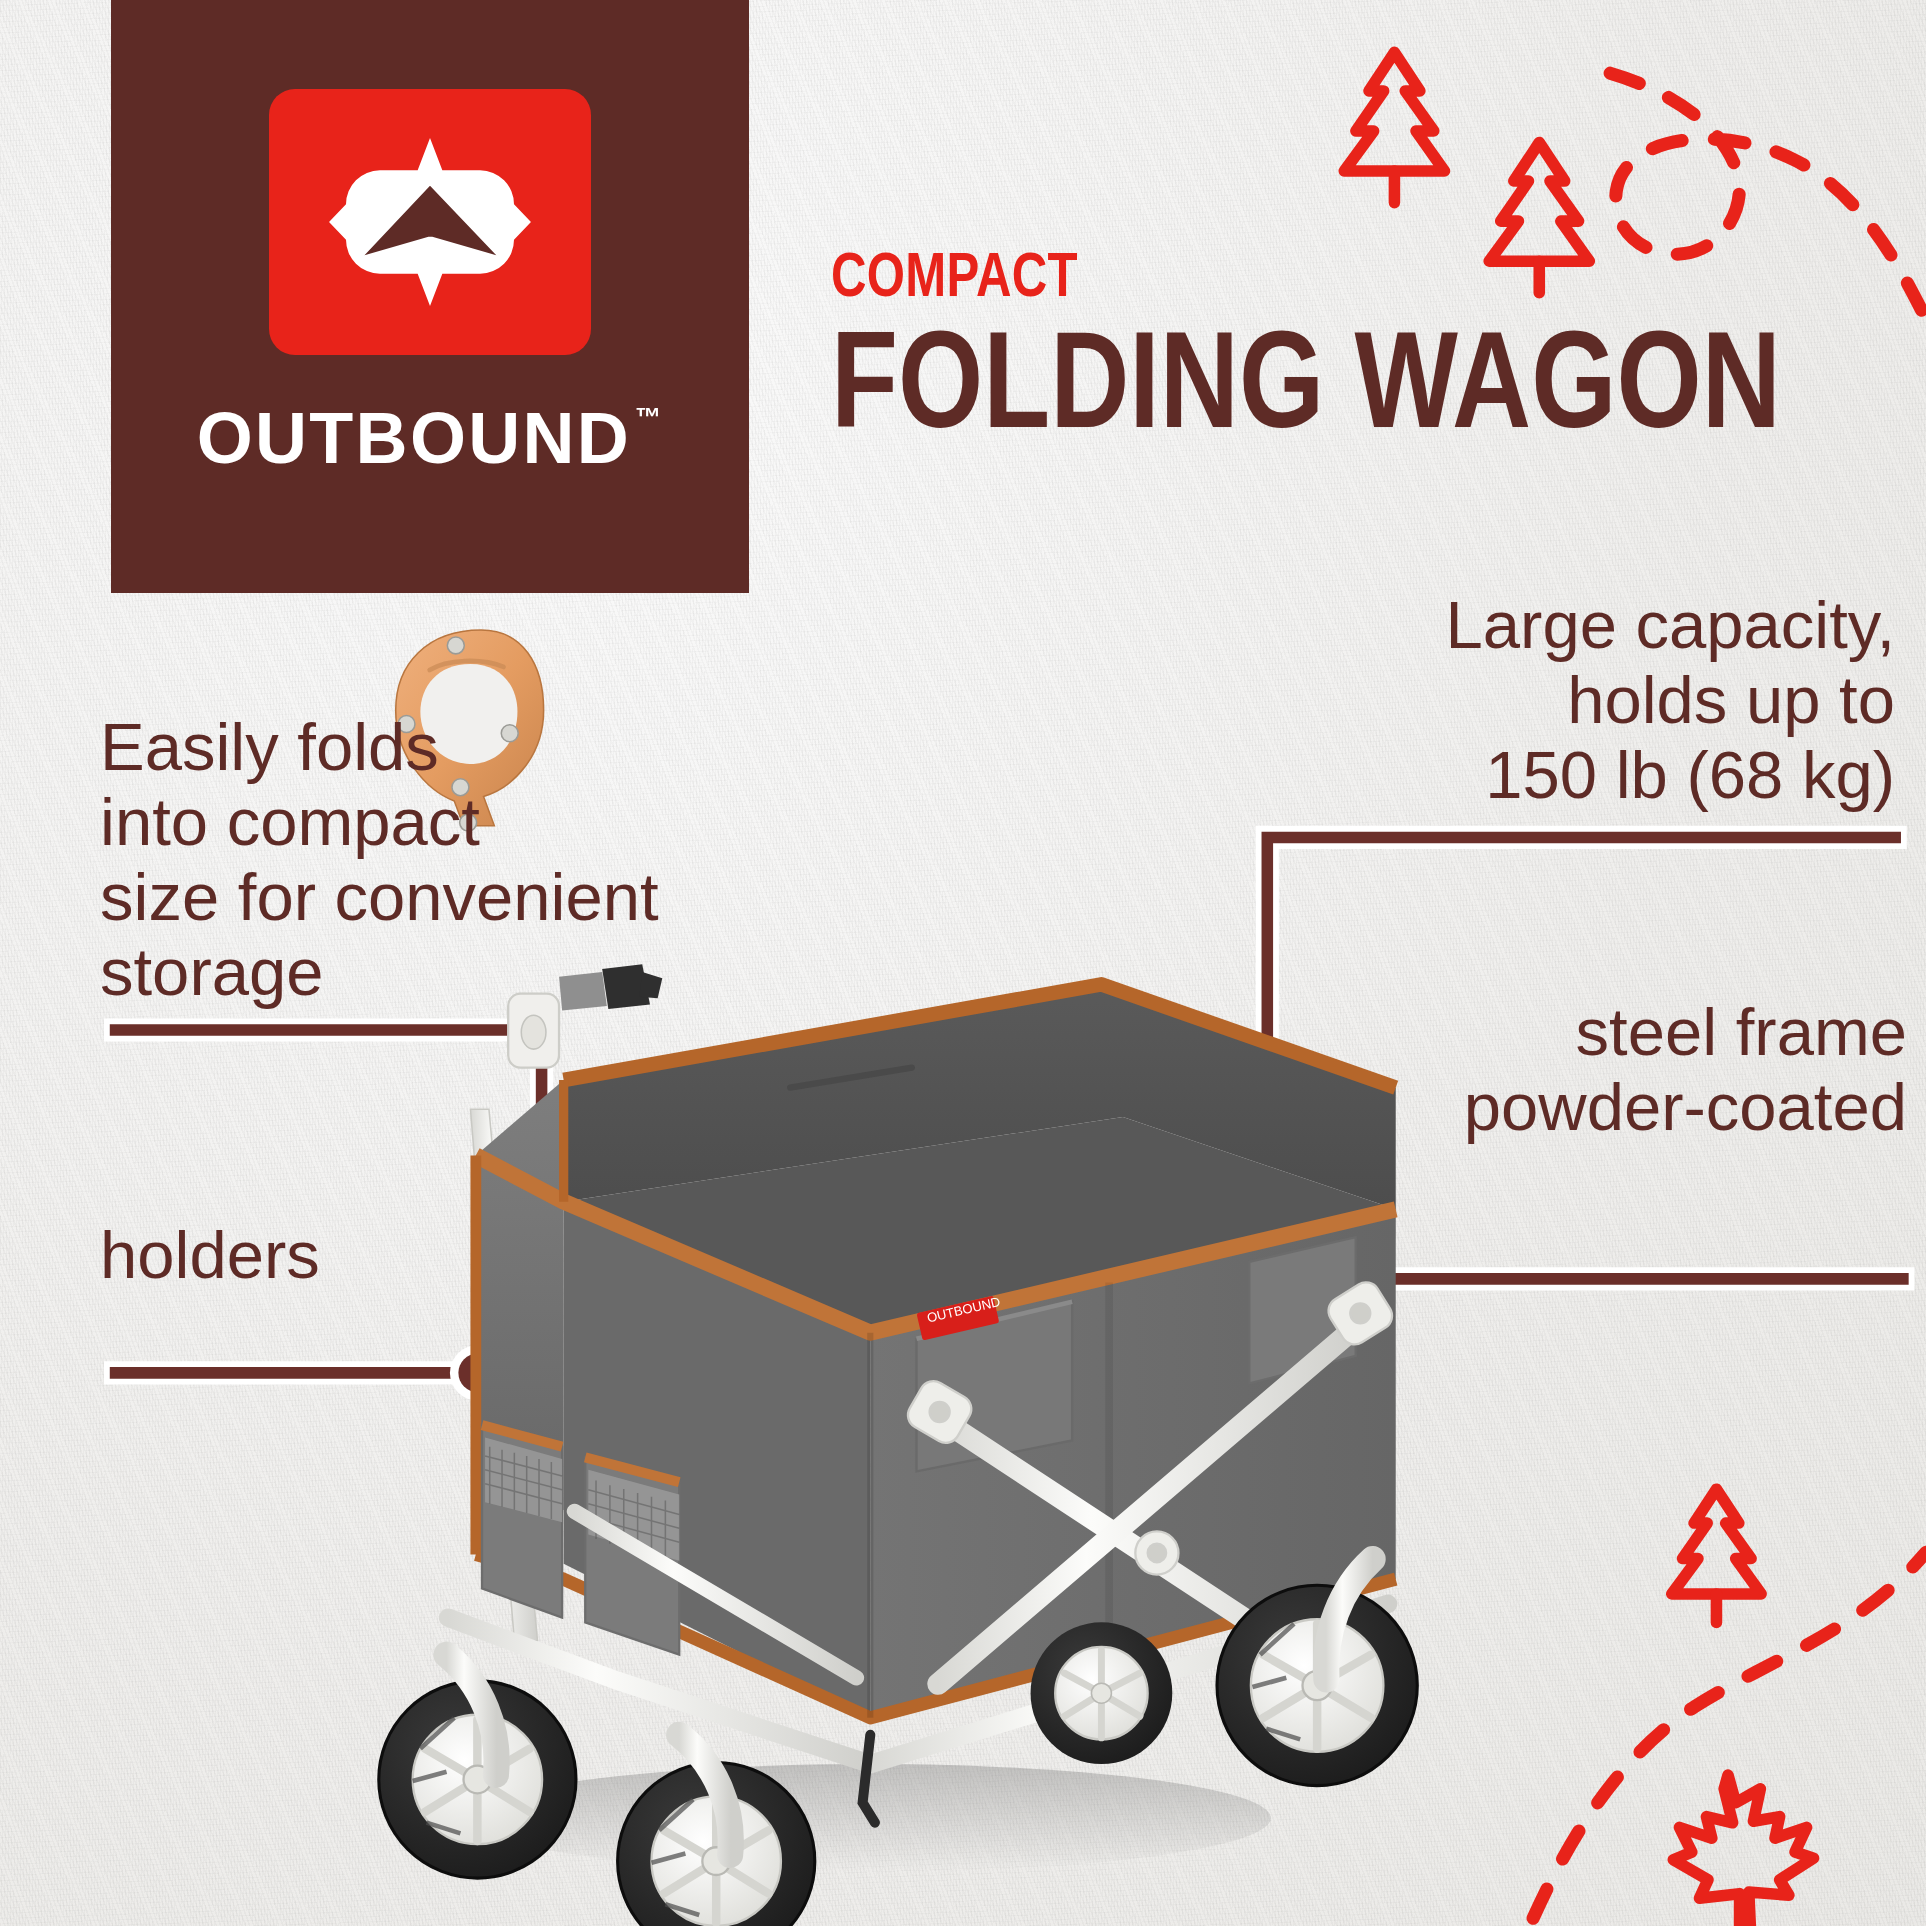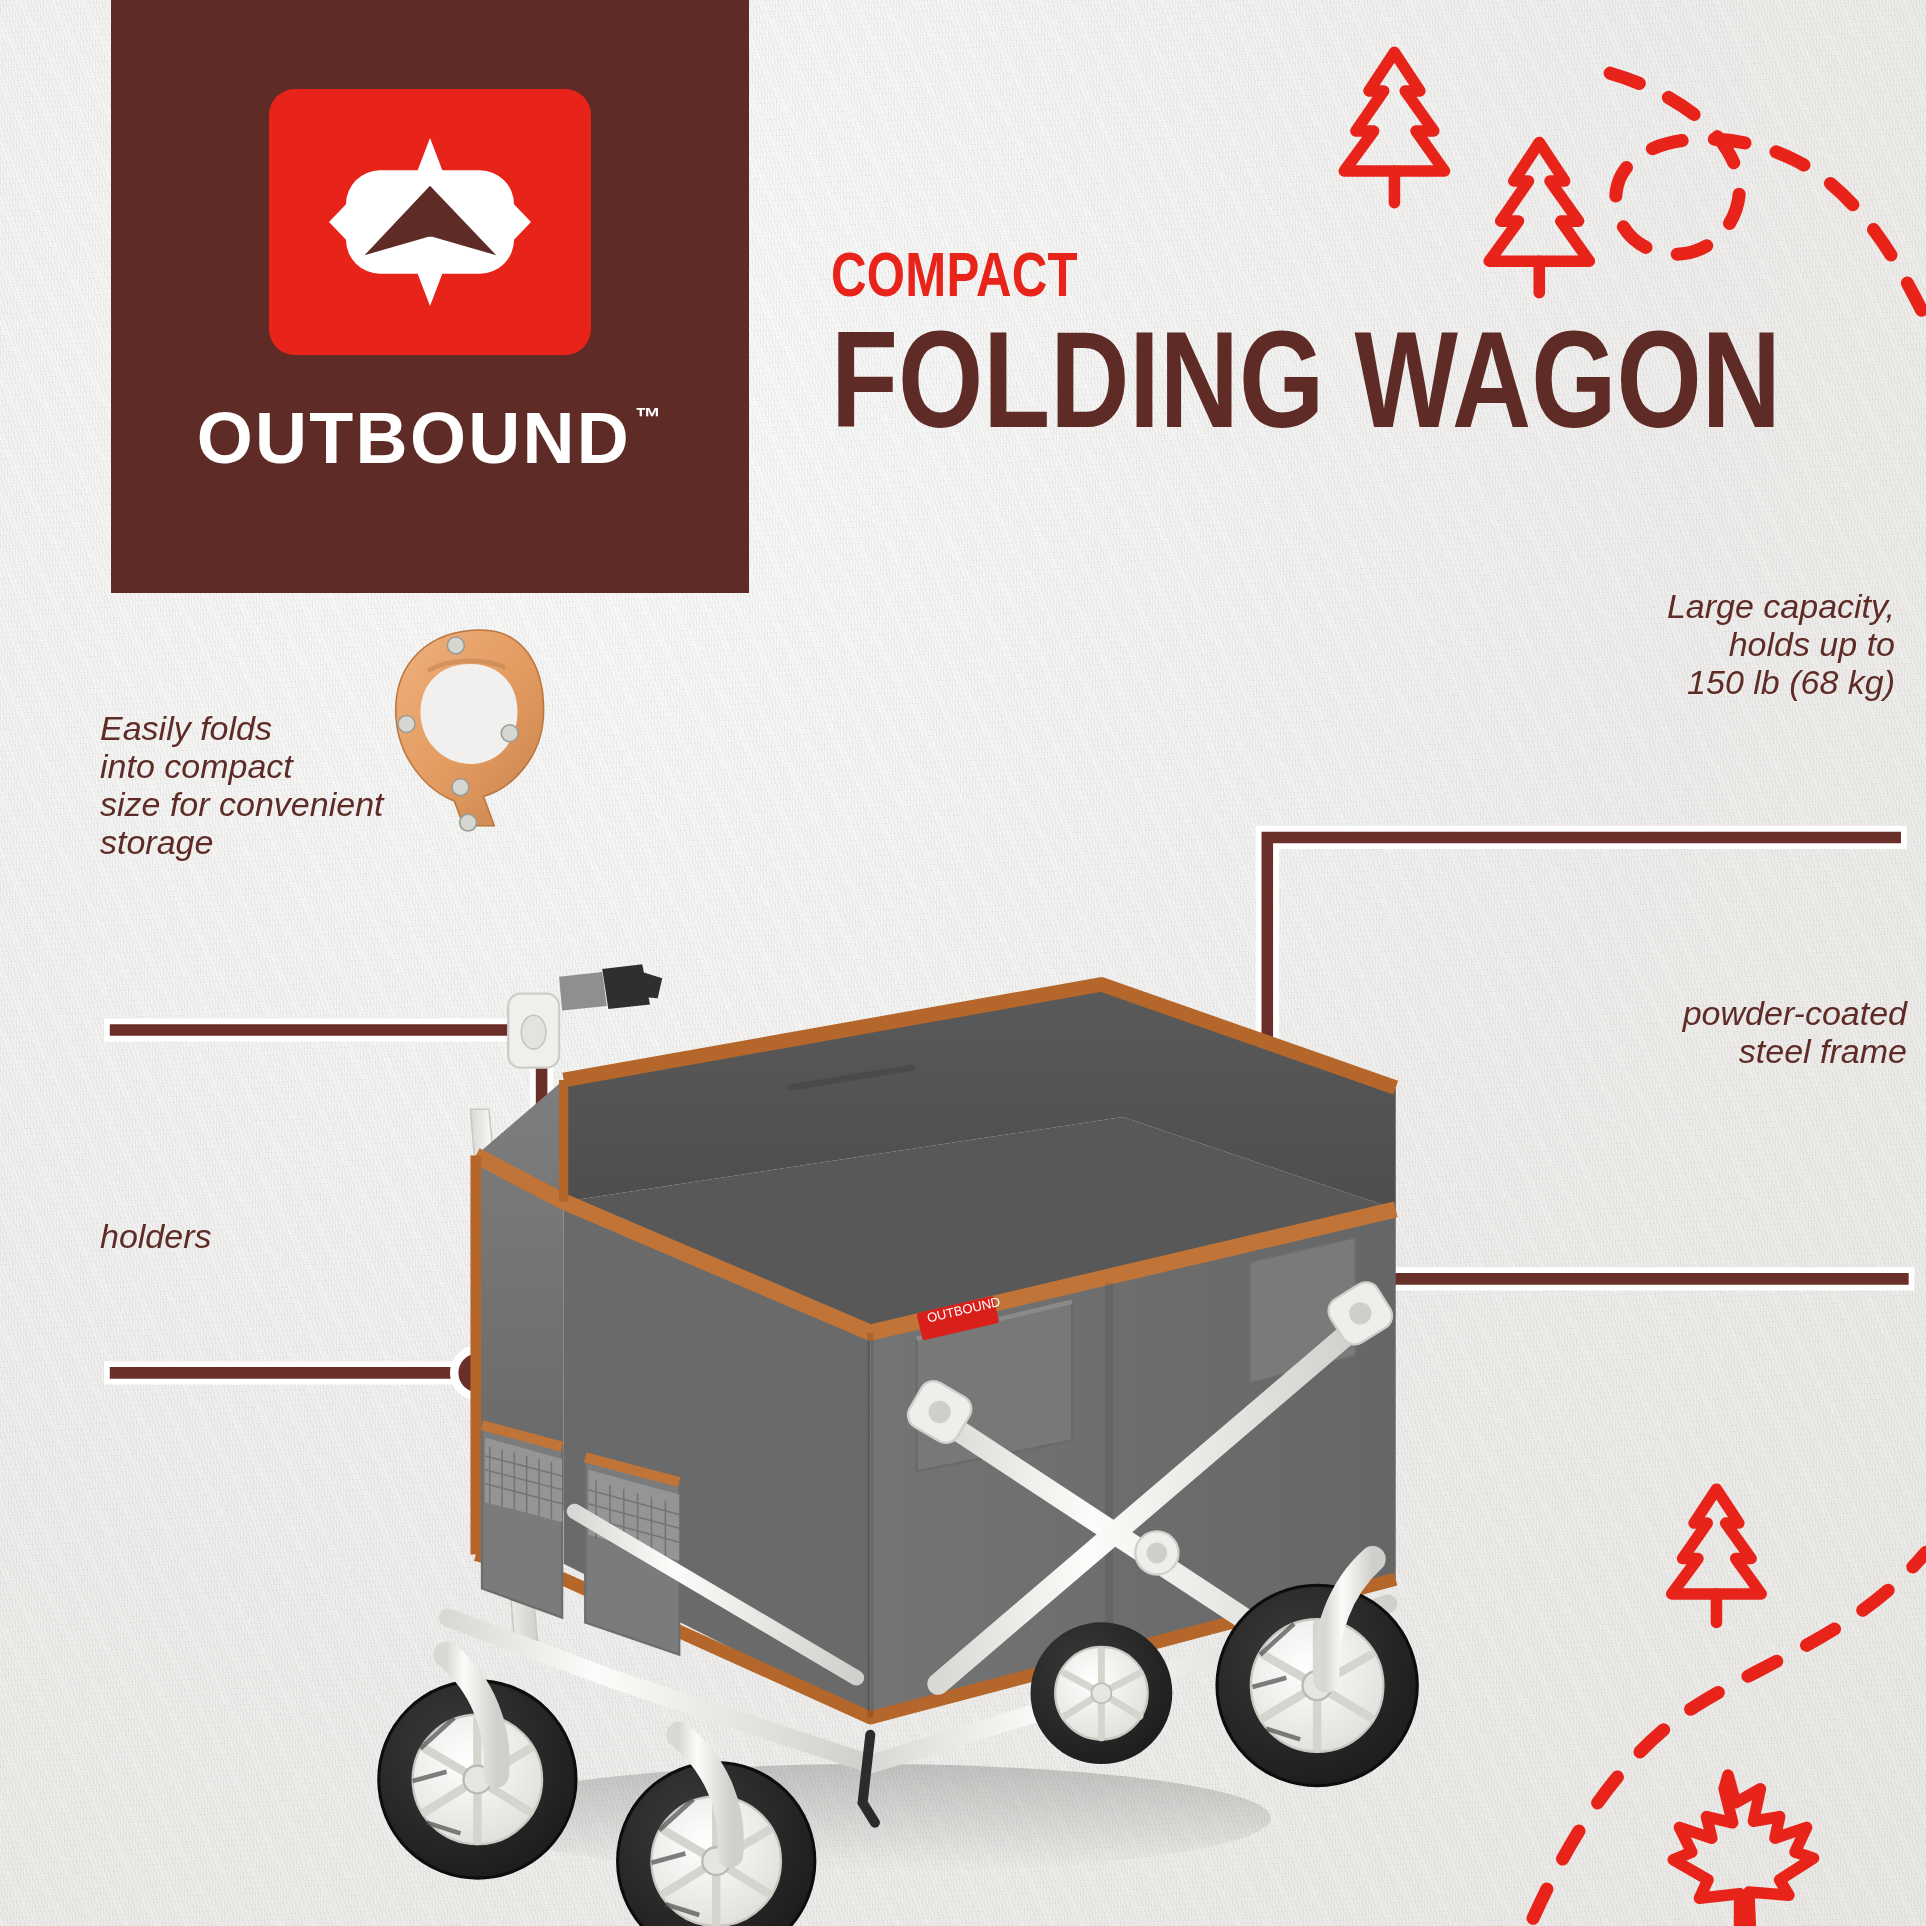--- a/index.html
+++ b/index.html
@@ -52,21 +52,21 @@
     letter-spacing:0.4px;
     transform:scaleX(.78); transform-origin:left center;
   }
   #headline-main{
     font-weight:bold; color:#5e2b26; font-size:137px; line-height:.95;
     margin-top:10.8px; letter-spacing:0px; white-space:nowrap;
     transform:scaleX(.80); transform-origin:left center;
   }
 
   
-  .callout{ position:absolute; color:#5e2b26; font-size:34px; line-height:1.12;font-style:italic; }
+  .callout{ position:absolute; color:#5e2b26; font-size:67px; line-height:1.12; }
   .callout .ln{ display:block; white-space:nowrap; }
   .callout.right{ text-align:right; }
 
   #callout-folds{ left:100px; top:709px; width:493px; }
   #callout-cup{ left:100px; top:1217px; width:370px; }
   #callout-capacity{ right:31px; top:587px; width:586px; }
   #callout-durable{ right:19px; top:994px; width:586px; }
 
   
   #leaders{ position:absolute; inset:0; pointer-events:none; }
@@ -402,16 +402,16 @@
   <span class="ln">holders</span>
 </div>
 
 <div class="callout right" id="callout-capacity">
   <span class="ln">Large capacity,</span>
   <span class="ln">holds up to</span>
   <span class="ln">150 lb (68 kg)</span>
 </div>
 
 <div class="callout right" id="callout-durable">
+  <span class="ln">steel frame</span>
   <span class="ln">powder-coated</span>
-  <span class="ln">steel frame</span>
 </div>
 
 
 </body></html>

